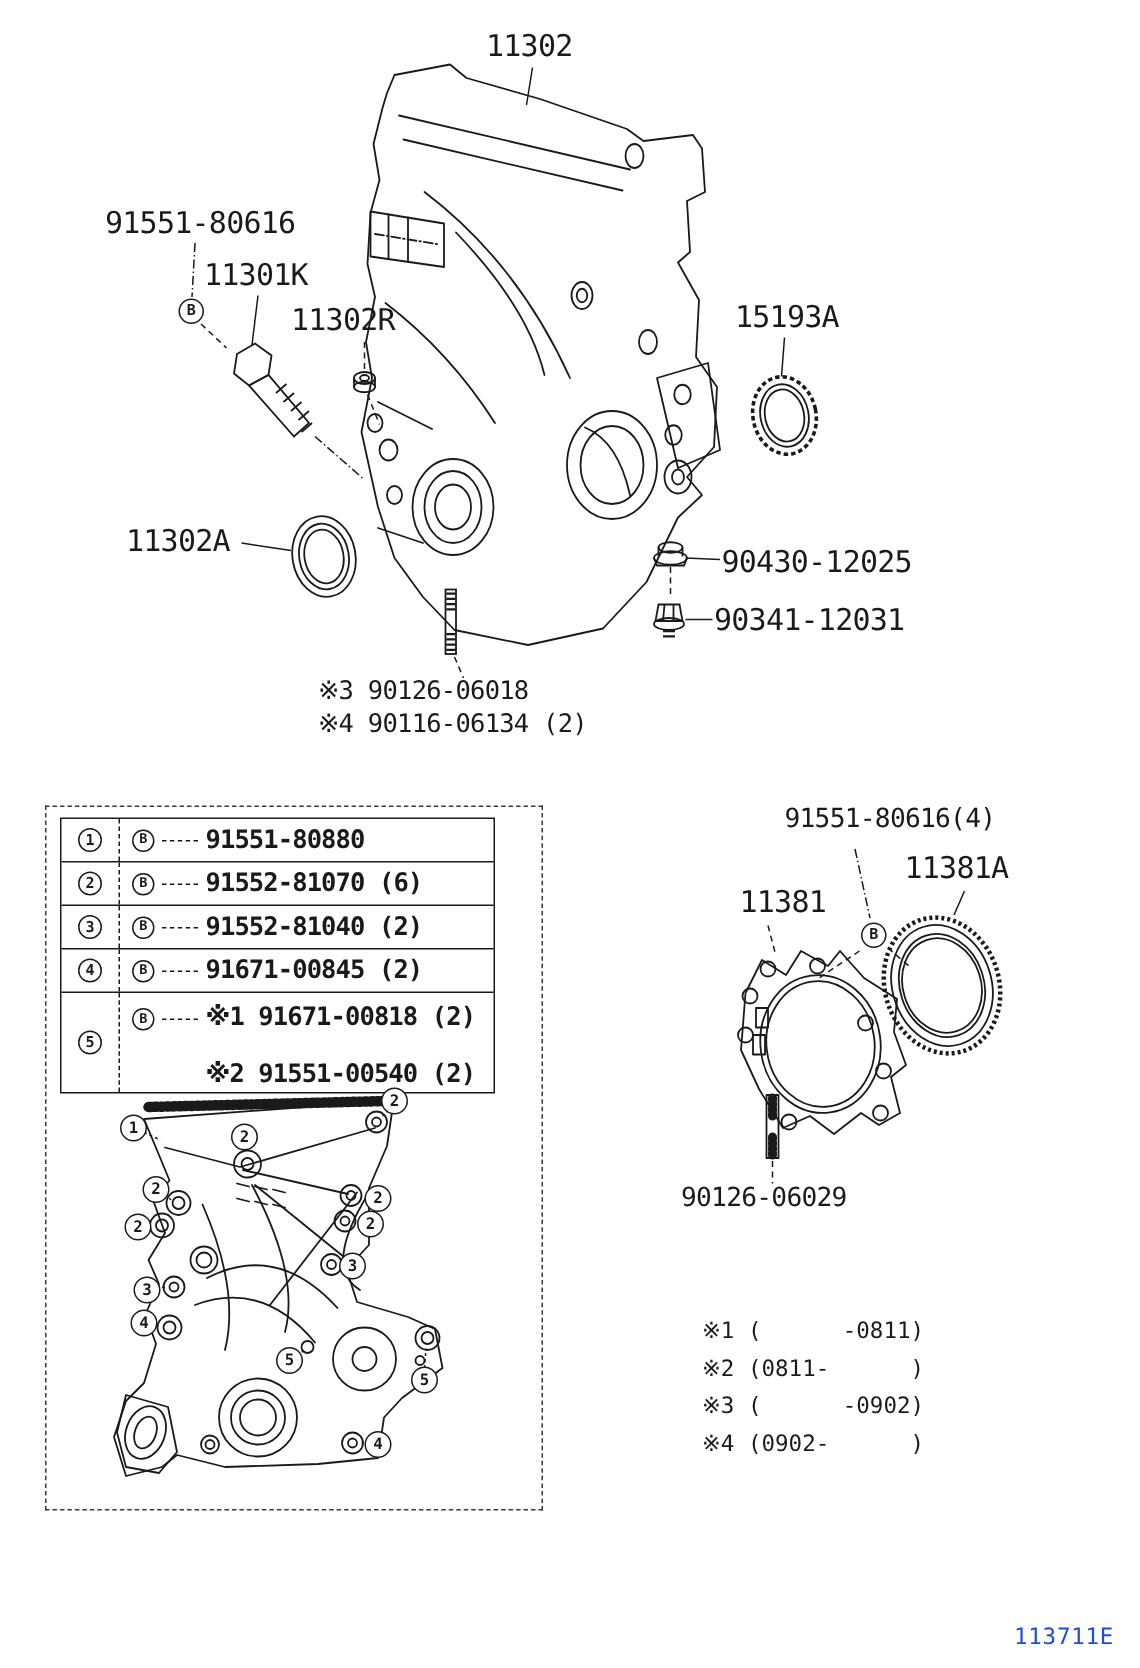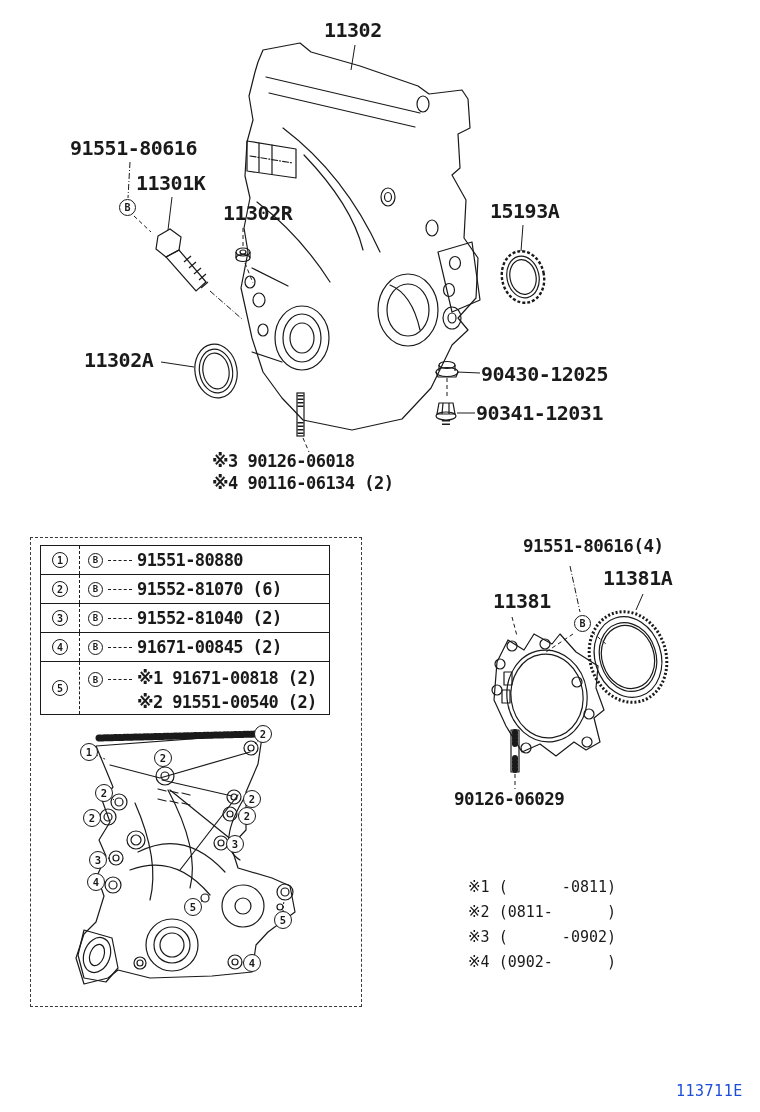--- a/index.html
+++ b/index.html
@@ -3,21 +3,21 @@
 <meta charset="utf-8">
 <style>
   html,body { margin:0; padding:0; }
   body {
     width:760px; height:1112px; position:relative; background:#ffffff;
     font-family:"DejaVu Sans Mono","DejaVu Sans",monospace; color:#1a1a1a;
     overflow:hidden;
   }
   #art { position:absolute; left:0; top:0; z-index:1; }
   .pn {
-    position:absolute; z-index:3; font-weight:bold; font-size:20px;
+    position:absolute; z-index:3; font-weight:normal; font-size:20px;
     letter-spacing:-0.5px; white-space:pre; line-height:1;
   }
   .pn.small { font-size:17px; letter-spacing:-0.5px; }
   .pn.mid { font-size:17.5px; }
   .bcircle {
     position:absolute; z-index:4; width:17px; height:17px; box-sizing:border-box;
     border:1.6px solid #1a1a1a; border-radius:50%; background:#fff;
     display:flex; align-items:center; justify-content:center;
     font-size:10px; font-weight:bold; line-height:1;
   }
@@ -48,21 +48,21 @@
     border-radius:50%; display:flex; align-items:center; justify-content:center;
     font-size:10px; font-weight:bold;
   }
   .bsym {
     width:15px; height:15px; box-sizing:border-box; border:1.4px solid #1a1a1a;
     border-radius:50%; display:flex; align-items:center; justify-content:center;
     font-size:9px; font-weight:bold; flex:0 0 15px;
   }
   .tdash { width:24px; border-top:1.5px dashed #1a1a1a; margin:0 5px; flex:0 0 24px; }
   .ppart { font-size:17px; font-weight:bold; white-space:pre; letter-spacing:-0.6px; }
-  .pcol { display:flex; flex-direction:column; gap:4px; }
+  .pcol { display:flex; flex-direction:column; gap:18px; }
   .footnotes { position:absolute; z-index:3; left:468px; top:863px;margin-top:12px; }
   .footnote { font-size:15px; line-height:25px; white-space:pre; letter-spacing:0px; }
   .catalog {
     position:absolute; z-index:3; left:676px; top:1082px; font-size:15px;
     color:#1d4ed8; white-space:pre; letter-spacing:0.5px;
   }
 </style>
 </head>
 <body>
 
@@ -267,21 +267,21 @@
     <line x1="570" y1="566" x2="580" y2="612" stroke-dasharray="6,2,1,2"></line>
     <line x1="573" y1="634" x2="546" y2="652" stroke-dasharray="4,3"></line>
     <line x1="592" y1="632" x2="606" y2="644" stroke-dasharray="4,3"></line>
     <line x1="515" y1="774" x2="515" y2="789" stroke-dasharray="4,3"></line>
   </g>
 </svg>
 
 <div class="pn" style="left:324px; top:20px;">11302</div>
 <div class="pn" style="left:70px;  top:138px;">91551-80616</div>
 <div class="pn" style="left:136px; top:173px;">11301K</div>
-<div class="pn" style="left:223px; top:203px;">11302R</div>
+<div class="pn" style="left:194px; top:203px;">11302R</div>
 <div class="pn" style="left:490px; top:201px;">15193A</div>
 <div class="pn" style="left:84px;  top:350px;">11302A</div>
 <div class="pn" style="left:481px; top:364px;text-align:right;">90430-12025</div>
 <div class="pn" style="left:476px; top:403px;">90341-12031</div>
 <div class="pn small" style="left:212px; top:453px;">※3 90126-06018</div>
 <div class="pn small" style="left:212px; top:475px;">※4 90116-06134 (2)</div>
 
 <div class="pn mid" style="left:523px; top:538px;">91551-80616(4)</div>
 <div class="pn" style="left:603px; top:568px;">11381A</div>
 <div class="pn" style="left:493px; top:591px;">11381</div>

